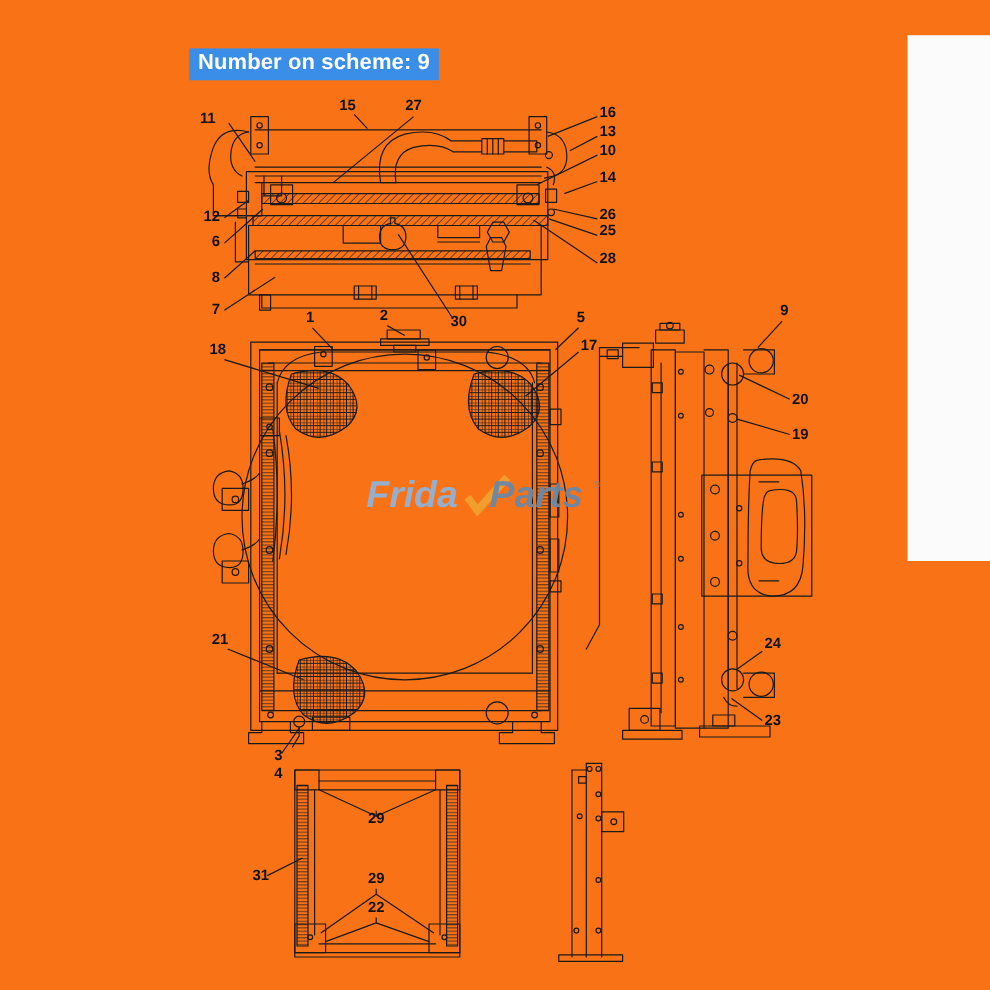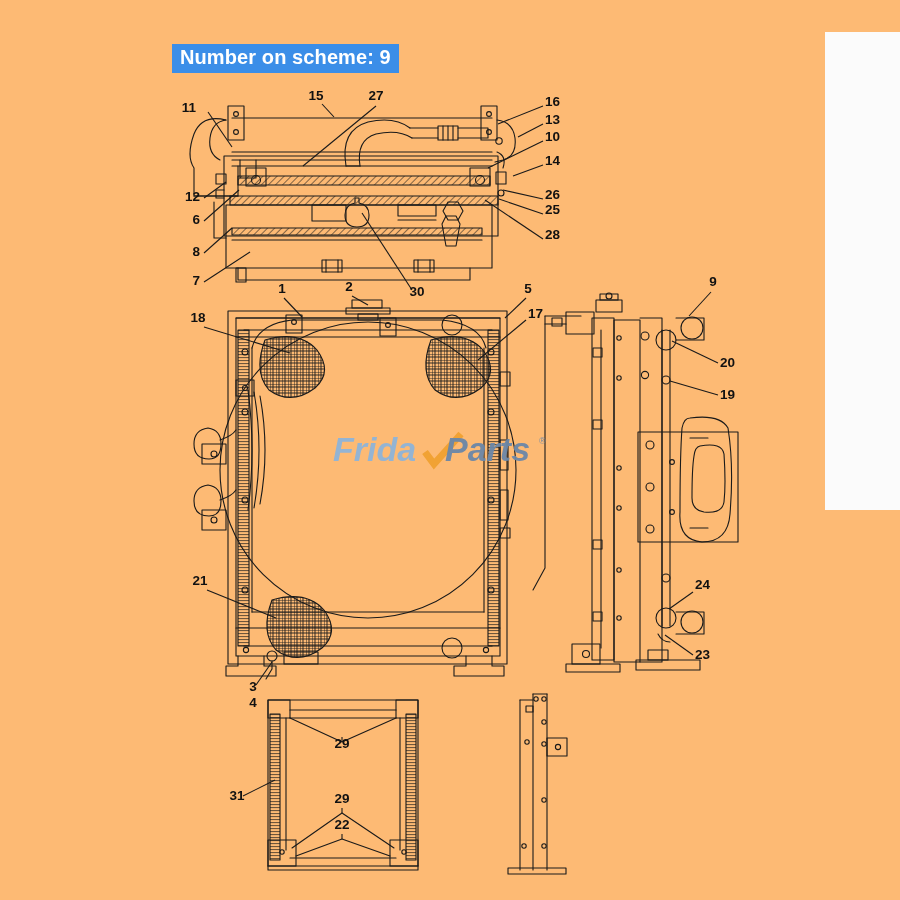--- a/index.html
+++ b/index.html
@@ -13,21 +13,21 @@
     height: 900px;
     position: relative;
     overflow: hidden;
     font-family: "Liberation Sans", sans-serif;
   }
   #stage {
     position: absolute;
     left: 0; top: 0;
     width: 900px;
     height: 900px;
-    background: #fdba74;
+    background: #f97316;
   }
   
   #scheme-banner {
     position: absolute;
     left: 172px;
     top: 44px;
     padding: 3px 8px 5px 8px;
     background: #3b8ee8;
     color: #ffffff;
     font-size: 20px;

